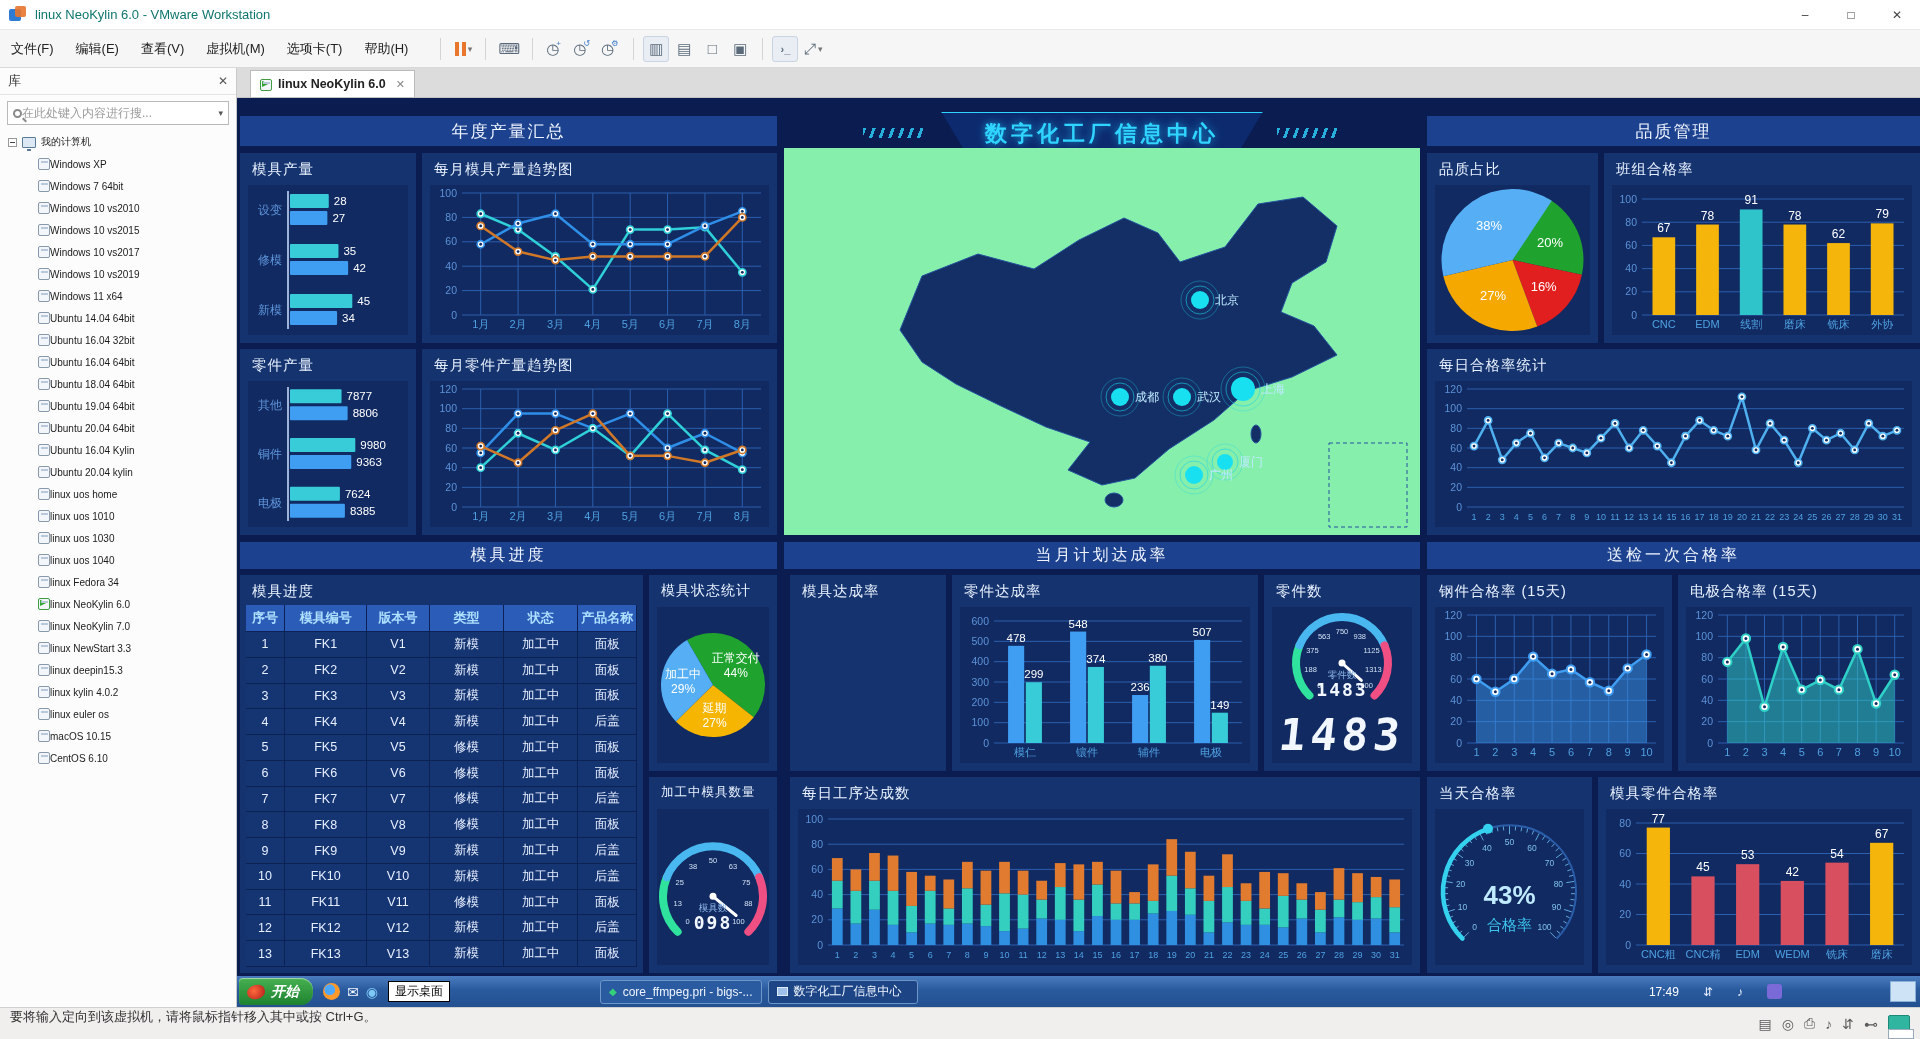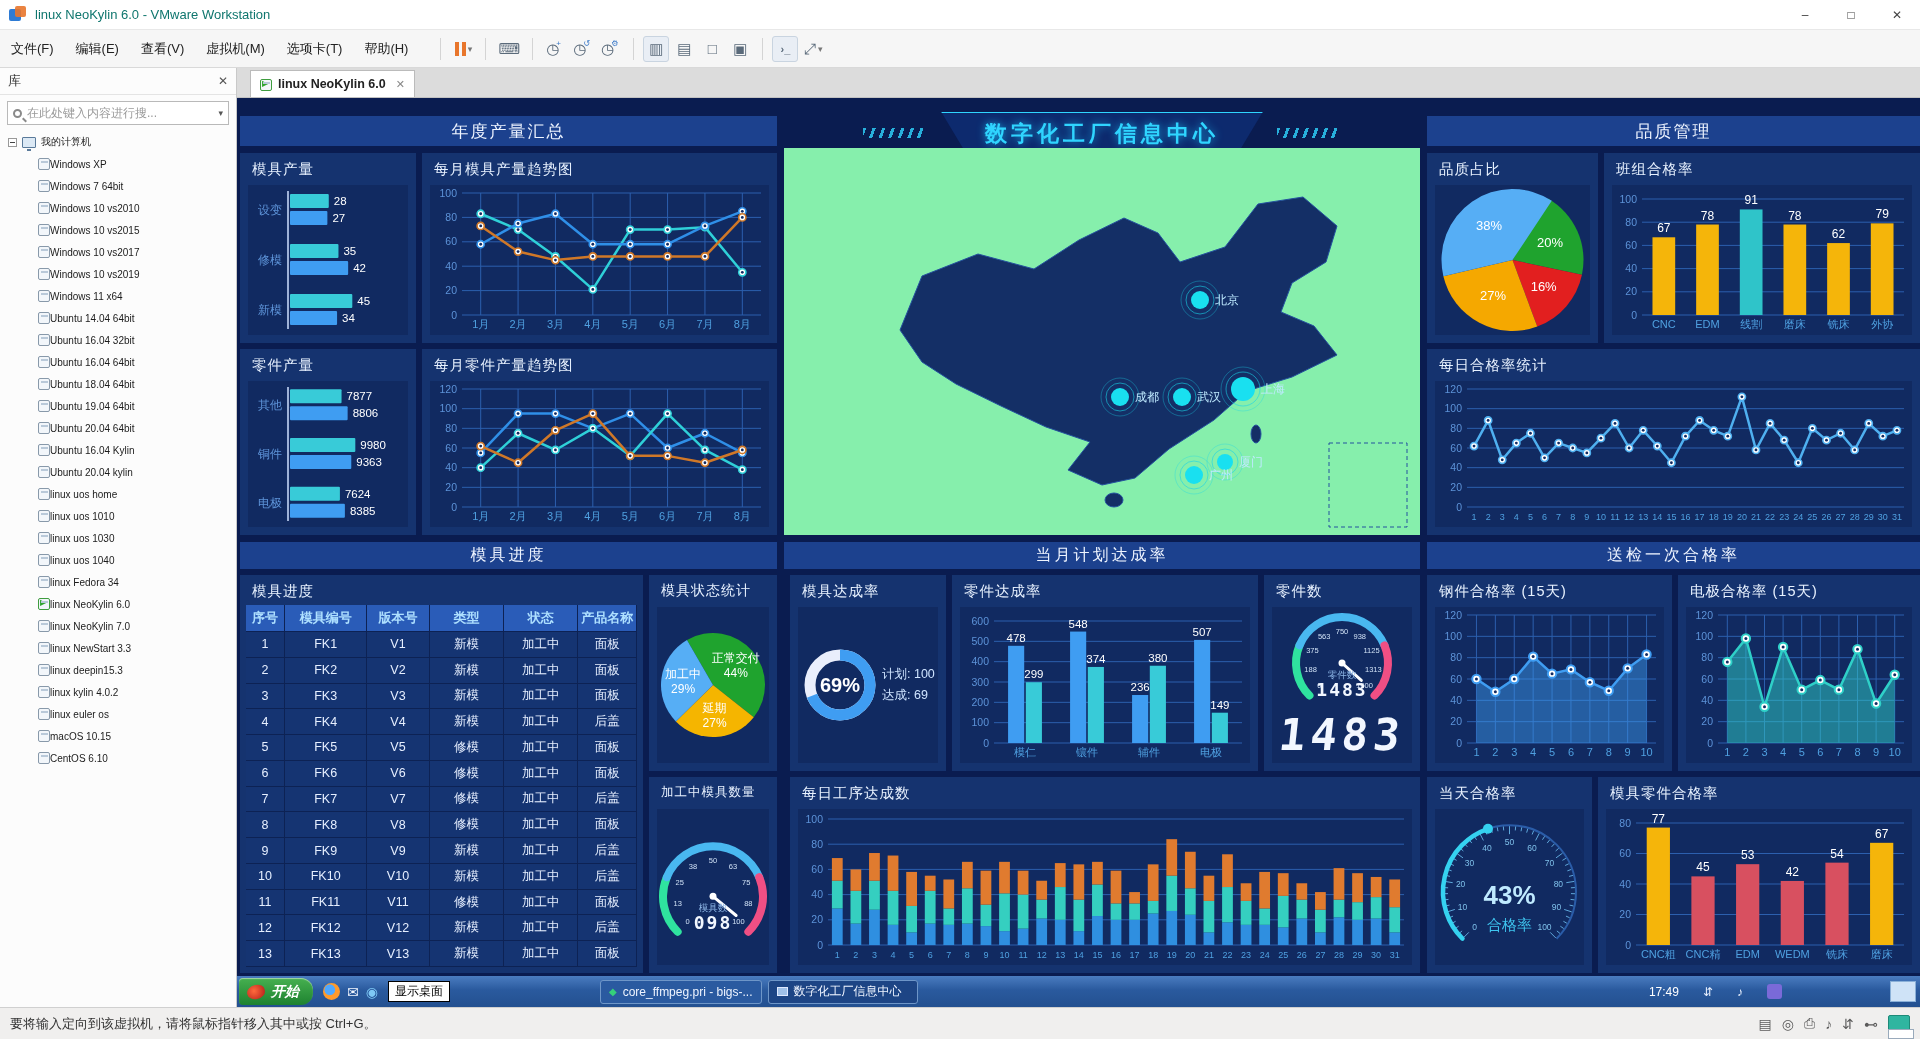--- a/index.html
+++ b/index.html
@@ -31,21 +31,21 @@
   .dd { font-size:9px; color:#777; margin-left:2px; }
   .mini { font-size:8px; position:relative; top:-5px; left:-3px; color:#3a79c8; }
 
   
   .sidebar { position:absolute; left:0; top:68px; width:237px; bottom:32px; background:#fcfcfc;
     border-right:1px solid #c9c9c9; }
   .sb-header { height:27px; display:flex; align-items:center; padding:0 8px; font-size:13px; color:#333;
     border-bottom:1px solid #e4e4e4; }
   .sb-close { margin-left:auto; font-size:12px; color:#555; }
   .sb-search { margin:6px 7px; height:24px; border:1px solid #b9b9b9; background:#fff;
-    display:flex; align-items:center; padding:7px 5px; gap:5px; }
+    display:flex; align-items:center; padding:7px 5px; }
   .mag { width:9px; height:9px; border:2px solid #8a8a8a; border-radius:50%; position:relative; flex:0 0 auto;}
   .mag::after { content:""; position:absolute; width:5px; height:2px; background:#8a8a8a;
     transform:rotate(45deg); left:7px; top:8px; }
   .sb-search input { border:none; outline:none; flex:1; font-size:12px; color:#333; background:transparent; min-width:0;}
   .sb-search input::placeholder { color:#9a9a9a; }
   .sb-dd { font-size:9px; color:#555; }
   .tree { margin-top:4px; font-size:10px; color:#1b1b1b; }
   .tree-root { display:flex; align-items:center; gap:5px; padding:2px 0 2px 8px; height:22px;}
   .expander { width:9px; height:9px; border:1px solid #999; background:#fff; position:relative; flex:0 0 auto;}
   .expander::after { content:""; position:absolute; left:1px; right:1px; top:3px; height:1px; background:#444; }
@@ -129,21 +129,21 @@
   .tb-ico-win { width:11px; height:9px; border:1px solid #dfe9ff; background:#9fc0e8; }
   .tray { margin-left:auto; display:flex; align-items:center; gap:24px; }
   .tray-time { color:#fff; font-size:12px; }
   .tray-glyph { color:#eaf2ff; font-size:12px; }
   .tray-app { width:15px; height:15px; background:#7a6ad8; border-radius:3px; }
   .show-desk { width:26px; height:21px; background:#cfe3f7; border:1px solid #8ab0d8; margin-left:84px;
     margin-right:4px; }
 
   
   .statusbar { position:absolute; left:0; right:0; bottom:0; height:32px; background:#f0efee;
-    border-top:1px solid #d0d0d0; display:flex; align-items:center; padding:0 10px; }
+    border-top:1px solid #d0d0d0; display:flex; padding:0 10px; }
   .status-msg { font-size:13px; color:#333; }
   .status-icons { margin-left:auto; display:flex; align-items:center; gap:10px; font-size:14px; color:#5a5a5a; }
   .status-panel { width:22px; height:17px; background:#2fb5a0; border:1px solid #1d8a78; border-radius:2px; }
   .corner-box { position:absolute; right:6px; bottom:0; width:26px; height:10px; background:#fff;
     border:1px solid #9ab; }
 </style>
 </head>
 <body>
 
 <div id="app">
@@ -960,31 +960,20 @@
                   <line x1="56" y1="87.36000000000001" x2="79.11539728327367" y2="106.4827196924607" stroke="#fff" stroke-width="3" stroke-linecap="round"></line>
                   <circle cx="56" cy="87.36000000000001" r="3.5" fill="#fff"></circle>
                   <text x="56" y="102.36000000000001" fill="#8fb8e8" font-size="9.5" text-anchor="middle" font-family="&quot;Liberation Sans&quot;,sans-serif">模具数</text>
                   <text x="56" y="120.36000000000001" fill="#f2f7ff" font-size="18" text-anchor="middle" font-family="&quot;DejaVu Sans Mono&quot;,monospace" font-weight="bold" letter-spacing="2">098</text>
                 </svg></div>
             </div>
         </div>
 
         <div class="panel" style="left:553px;top:463px;width:156px;height:196px">
           <span class="panel-title">模具达成率</span>
-          <div class="panel-body mr-body">
-            <div class="chart" style="position:relative;width:84px;height:150px;flex:0 0 auto"><svg width="84" height="150" viewBox="0 0 84 150">
-                  <circle cx="42" cy="75" r="30" fill="none" stroke="#e9eefc" stroke-width="11"></circle>
-                  <circle cx="42" cy="75" r="30" fill="none" stroke="#3f9df2" stroke-width="11" stroke-dasharray="130.0619358586174 188.49555921538757" transform="rotate(-90 42 75)"></circle>
-                  <text x="42" y="82" fill="#fff" font-size="20" text-anchor="middle" font-family="&quot;Liberation Sans&quot;,sans-serif" font-weight="bold">69%</text>
-                </svg></div>
-            <div class="mr-text">
-              <div>计划: 100</div>
-              <div>达成: 69</div>
-            </div>
-          </div>
         </div>
         <div class="panel" style="left:715px;top:463px;width:306px;height:196px">
           <span class="panel-title">零件达成率</span>
           <div class="panel-body">
               <div class="chart"><svg width="290" height="156" viewBox="0 0 290 156">
                   <line x1="34" y1="136" x2="282" y2="136" stroke="#2c5fae" stroke-width="1"></line>
                   <text x="29" y="139.5" fill="#5d93d8" font-size="10.5" text-anchor="end" font-family="&quot;Liberation Sans&quot;,sans-serif">0</text>
                   <line x1="34" y1="115.66666666666667" x2="282" y2="115.66666666666667" stroke="#2c5fae" stroke-width="1"></line>
                   <text x="29" y="119.16666666666667" fill="#5d93d8" font-size="10.5" text-anchor="end" font-family="&quot;Liberation Sans&quot;,sans-serif">100</text>
                   <line x1="34" y1="95.33333333333334" x2="282" y2="95.33333333333334" stroke="#2c5fae" stroke-width="1"></line>

